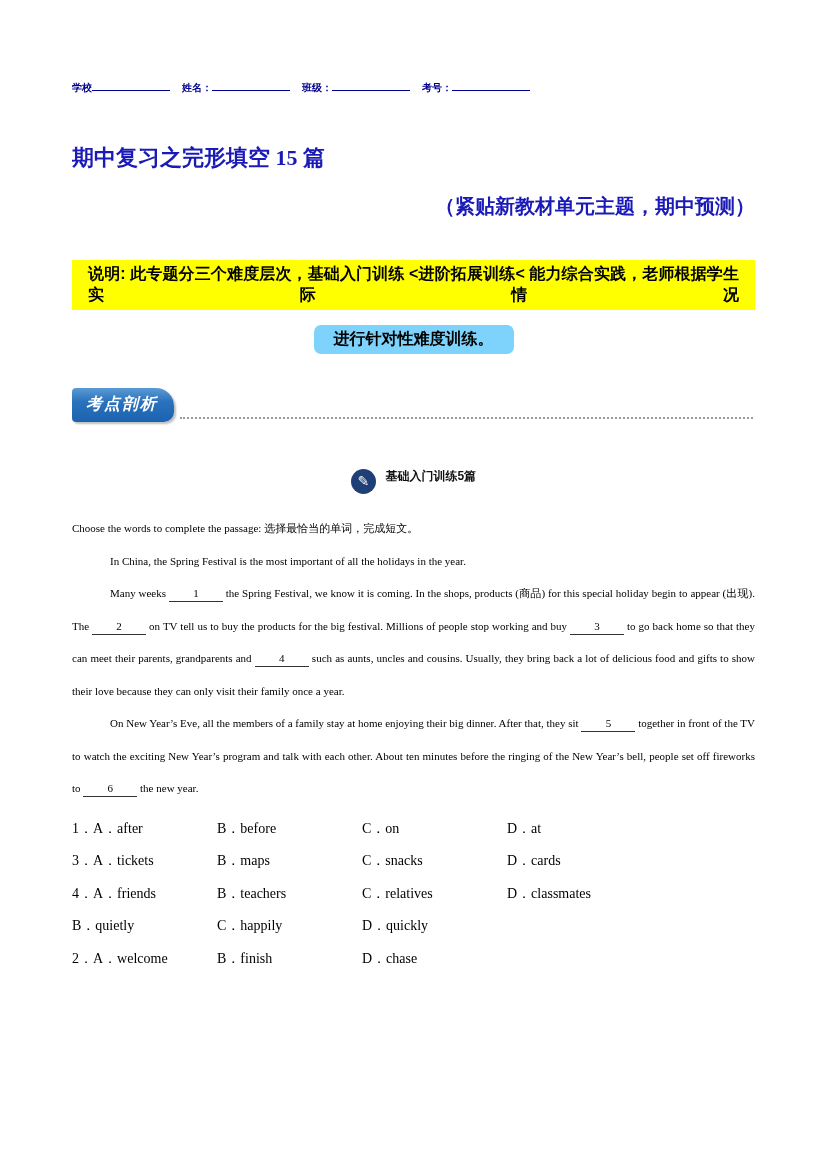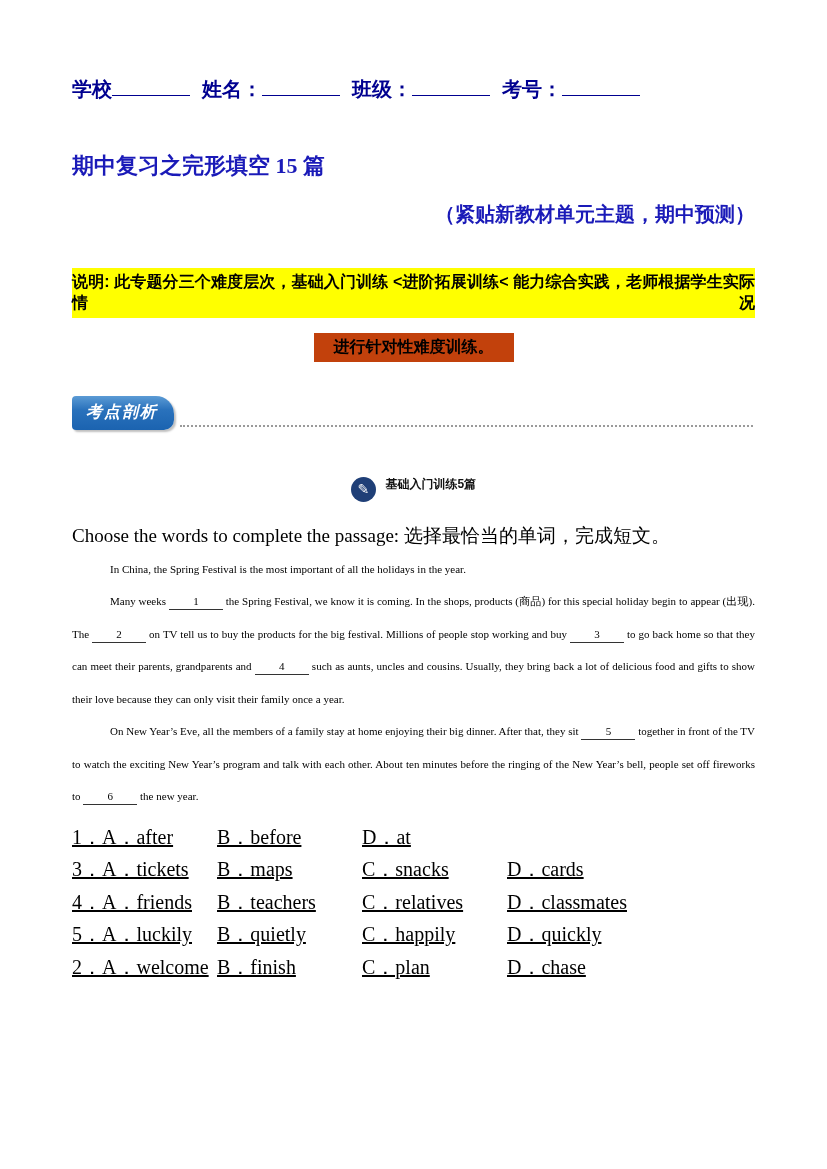--- a/index.html
+++ b/index.html
@@ -4,34 +4,34 @@
 <style>
   * { box-sizing: border-box; }
   html, body { margin: 0; padding: 0; background: #e8e8e8; }
   .page {
     width: 827px; height: 1169px; margin: 0 auto; background: #ffffff;
     padding: 76px 72px 0 72px; overflow: hidden;
     font-family: "Liberation Serif", serif; color: #000;
   }
 
   
-  .header-line { color: #000090; font-weight: bold; font-size: 20px; white-space: nowrap; }
+  .header-line { color: #000090; font-weight: bold; font-size: 10px; white-space: nowrap; }
   .hf-label { vertical-align: baseline; }
   .hf-label:not(:first-child) { margin-left: 12px; }
   .hf-blank { display: inline-block; width: 78px; height: 15px; border-bottom: 1.5px solid #000090; }
 
   
   .title    { text-align: left; color: #1a1ab8; font-size: 22px; font-weight: bold; margin: 48px 0 0; }
   .subtitle { text-align: right; color: #1a1ab8; font-size: 20px; font-weight: bold; margin: 20px 0 0; }
 
   
   .notice { margin-top: 40px; font-family: "Liberation Sans", sans-serif; font-weight: bold; font-size: 16px; color: #000; }
-  .notice-line1 { background: #ffff00; padding: 4px 0; text-align: justify; text-align-last: justify; }
+  .notice-line1 { background: #ffff00; padding: 4px 16px; text-align: justify; text-align-last: justify; }
   .notice-line2 { text-align: center; margin-top: 15px; }
-  .notice-line2 .hl { background: #c2410c; padding: 4px 20px; display: inline-block; }
+  .notice-line2 .hl { background: #7dd3fc; padding: 4px 20px; display: inline-block; border-radius: 7px; }
 
   
   .badge-row { margin-top: 34px; display: flex; align-items: flex-end; }
   .badge {
     background: linear-gradient(180deg, #5b9bd5 0%, #2a72bc 40%, #1b63b0 100%);
     color: #fff; font-family: "Liberation Sans", sans-serif; font-weight: bold; font-style: italic;
     font-size: 16px; letter-spacing: 2px; padding: 6px 16px 7px 14px;
     border-radius: 4px 18px 10px 4px; box-shadow: 2px 2px 2px rgba(0,0,0,0.25);
   }
   .dotted { flex: 1; border-bottom: 2px dotted #9a9a9a; margin: 0 2px 3px 6px; }
@@ -39,29 +39,29 @@
   
   .section-head { margin-top: 44px; text-align: center; font-family: "Liberation Sans", sans-serif; }
   .sec-icon {
     display: inline-block; width: 25px; height: 25px; border-radius: 50%;
     background: #1f3f77; color: #fff; font-size: 14px; line-height: 25px; text-align: center;
     vertical-align: -6px; margin-right: 5px; font-style: normal;
   }
   .sec-title { font-weight: bold; font-size: 12px; color: #111; }
 
   
-  .instruction { margin: 18px 0 0; font-size: 19px; line-height: 32.5px; }
+  .instruction { margin: 18px 0 0; font-size: 11px; line-height: 32.5px; }
   .para { margin: 0; text-indent: 38px; text-align: justify; font-size: 11px; line-height: 32.5px; }
   .blank {
     display: inline-block; min-width: 54px; height: 17px; line-height: 17px;
     text-align: center; border-bottom: 1px solid #333; text-indent: 0;
   }
 
   
-  .questions { margin-top: 8px; font-size: 20px; text-decoration: underline; }
+  .questions { margin-top: 8px; font-size: 14px; }
   .q-row { display: grid; grid-template-columns: 145px 145px 145px auto; line-height: 32.5px; }
   .q-cell { white-space: nowrap; }
 </style>
 </head>
 <body>
 
 <div class="page">
 
   <div class="header-line"><span class="hf-label">学校</span><span class="hf-blank"></span><span class="hf-label">姓名：</span><span class="hf-blank"></span><span class="hf-label">班级：</span><span class="hf-blank"></span><span class="hf-label">考号：</span><span class="hf-blank"></span></div>
 
@@ -92,41 +92,40 @@
   <div class="passage">
       <p class="para"><span>In China, the Spring Festival is the most important of all the holidays in the year.</span></p>
       <p class="para"><span>Many weeks </span><span class="blank">1</span><span> the Spring Festival, we know it is coming. In the shops, products (商品) for this special holiday begin to appear (出现). The </span><span class="blank">2</span><span> on TV tell us to buy the products for the big festival. Millions of people stop working and buy </span><span class="blank">3</span><span> to go back home so that they can meet their parents, grandparents and </span><span class="blank">4</span><span> such as aunts, uncles and cousins. Usually, they bring back a lot of delicious food and gifts to show their love because they can only visit their family once a year.</span></p>
       <p class="para"><span>On New Year’s Eve, all the members of a family stay at home enjoying their big dinner. After that, they sit </span><span class="blank">5</span><span> together in front of the TV to watch the exciting New Year’s program and talk with each other. About ten minutes before the ringing of the New Year’s bell, people set off fireworks to </span><span class="blank">6</span><span> the new year.</span></p>
     </div>
 
   <div class="questions">
       <div class="q-row">
         <div class="q-cell">1．A．after</div>
         <div class="q-cell">B．before</div>
+        <div class="q-cell">C．on</div>
         <div class="q-cell">D．at</div>
       </div>
       <div class="q-row">
         <div class="q-cell">3．A．tickets</div>
         <div class="q-cell">B．maps</div>
         <div class="q-cell">C．snacks</div>
         <div class="q-cell">D．cards</div>
       </div>
       <div class="q-row">
         <div class="q-cell">4．A．friends</div>
         <div class="q-cell">B．teachers</div>
         <div class="q-cell">C．relatives</div>
         <div class="q-cell">D．classmates</div>
       </div>
       <div class="q-row">
-        <div class="q-cell">5．A．luckily</div>
         <div class="q-cell">B．quietly</div>
         <div class="q-cell">C．happily</div>
         <div class="q-cell">D．quickly</div>
       </div>
       <div class="q-row">
         <div class="q-cell">2．A．welcome</div>
         <div class="q-cell">B．finish</div>
-        <div class="q-cell">C．plan</div>
         <div class="q-cell">D．chase</div>
       </div>
     </div>
 
 </div>
 
 </body></html>

